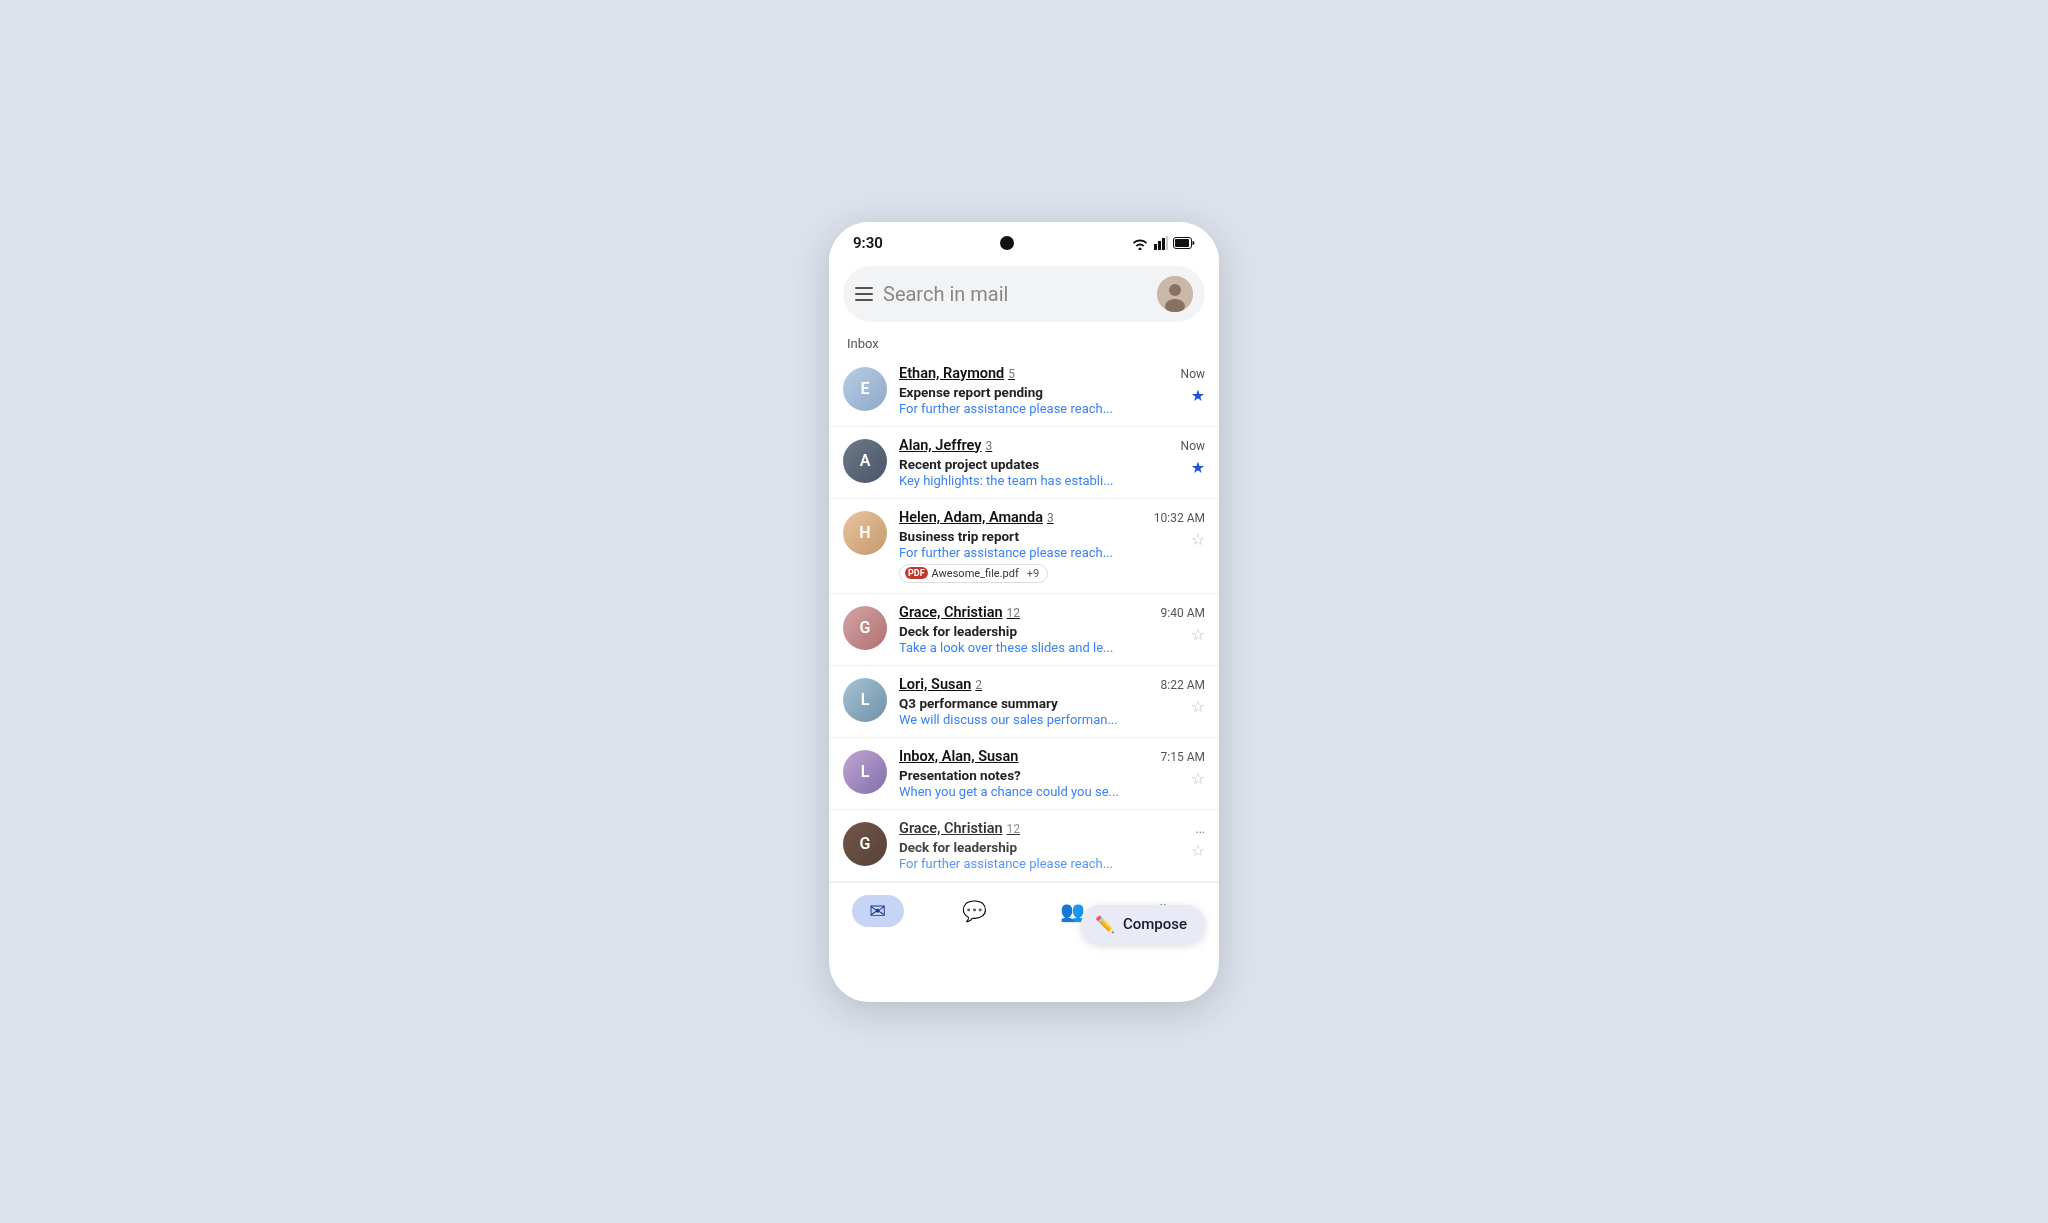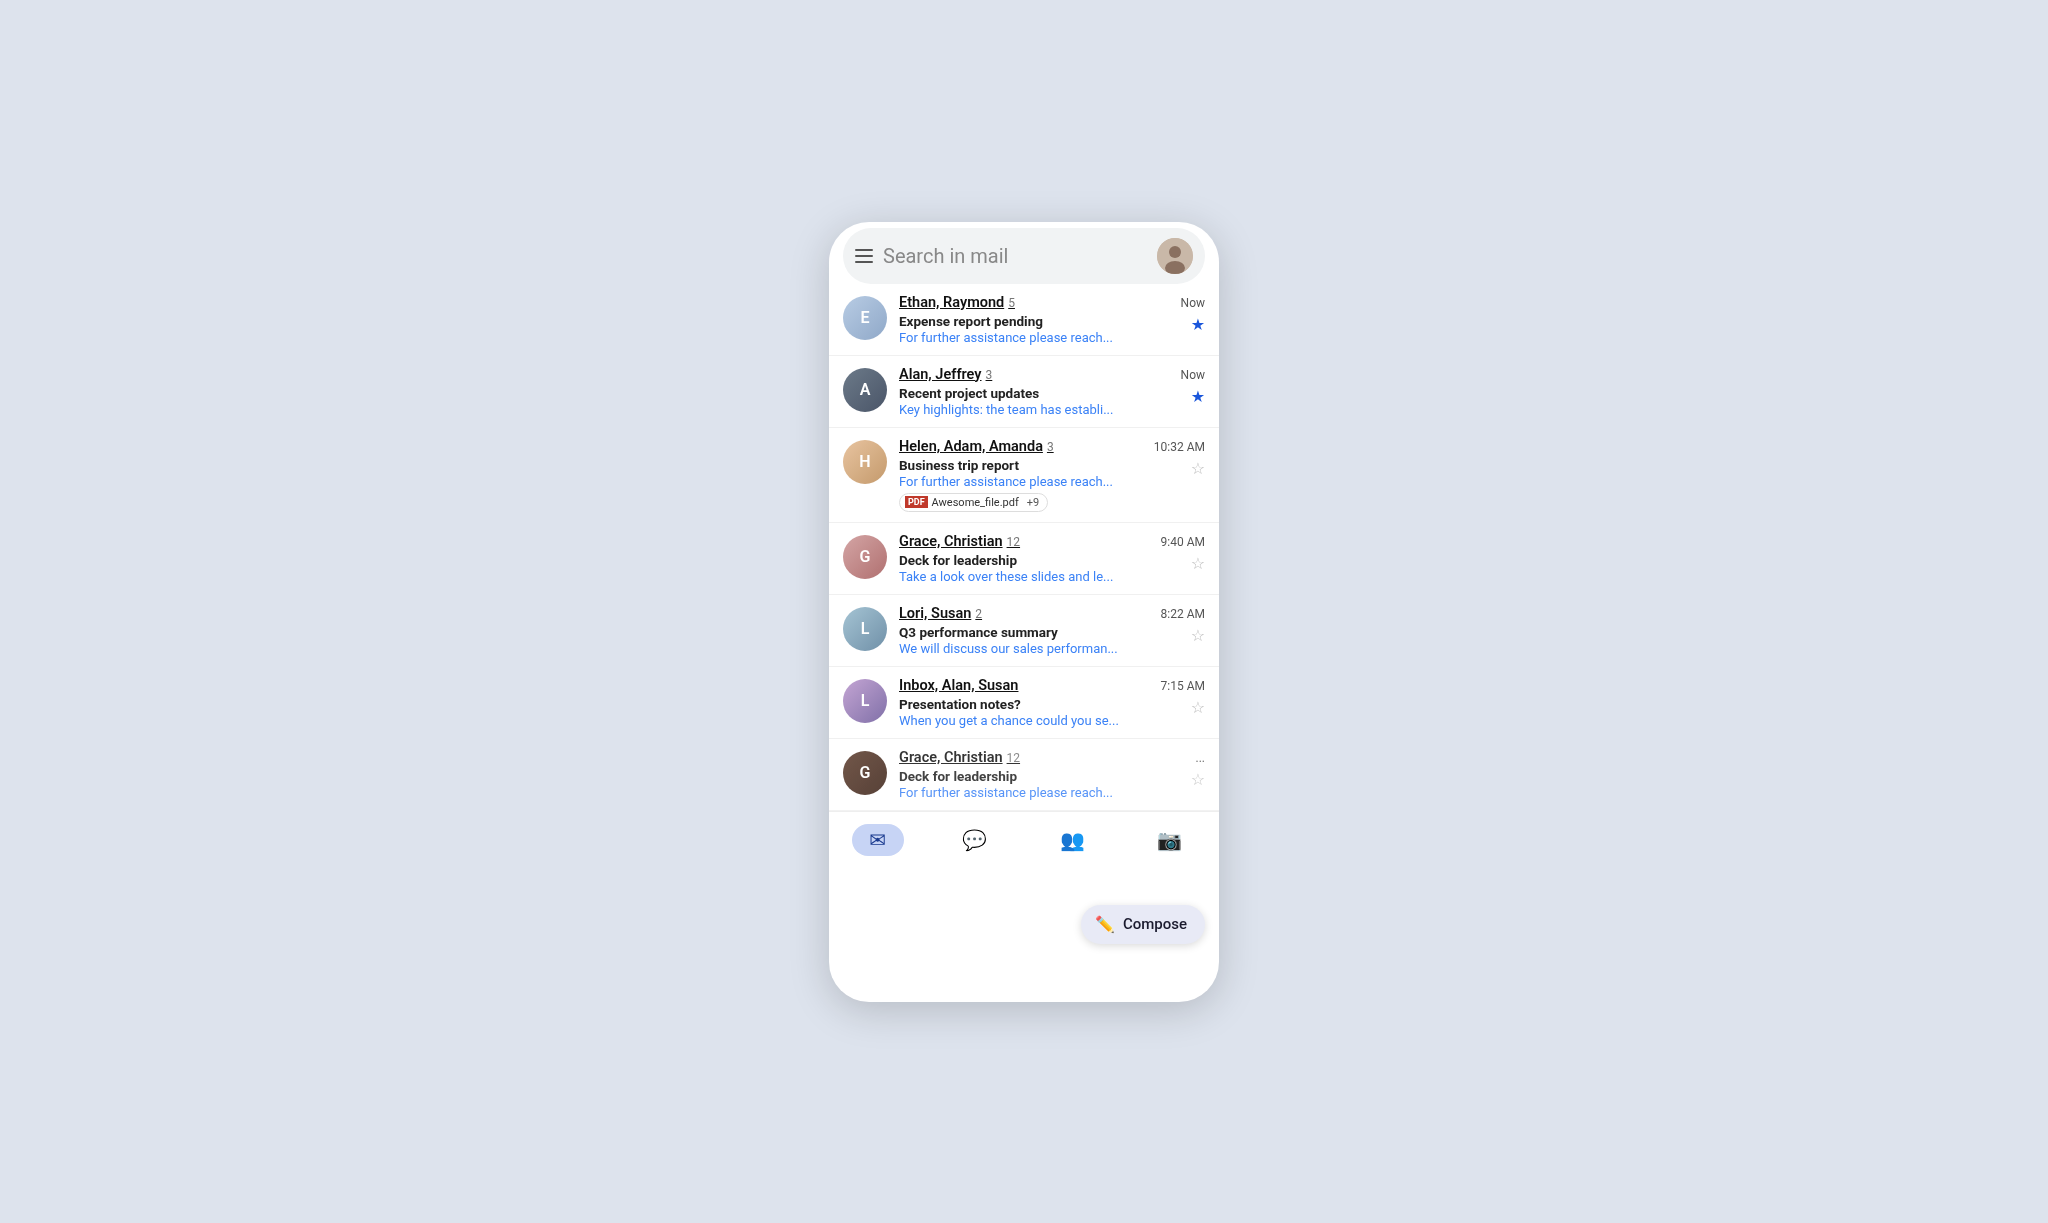--- a/index.html
+++ b/index.html
@@ -207,21 +207,21 @@
       font-size: 11px;
       color: #333;
       margin-top: 4px;
     }
     .pdf-badge {
       background: #c0392b;
       color: #fff;
       font-size: 9px;
       font-weight: 700;
       padding: 1px 3px;
-      border-radius: 0;
+      border-radius: 6px;
     }
     .more-count {
       font-size: 11px;
       color: #555;
       margin-left: 4px;
     }
 
     
     .compose-fab {
       position: absolute;
@@ -318,38 +318,62 @@
     
     .email-item.partial {
       opacity: 0.85;
     }
   </style>
 </head>
 <body>
 
 <div class="phone-frame">
 
+  <div class="status-bar">
+    <span class="status-time">9:30</span>
+    <div class="status-camera"></div>
+    <div class="status-icons">
+
+      <svg width="18" height="14" viewBox="0 0 18 14" fill="none">
+        <path d="M9 11.5a1.5 1.5 0 1 1 0 3 1.5 1.5 0 0 1 0-3zm0-4a5.5 5.5 0 0 1 4.243 2L12 10.7A3.5 3.5 0 0 0 9 9.5a3.5 3.5 0 0 0-3 1.2L4.757 9.5A5.5 5.5 0 0 1 9 7.5zm0-4a9.5 9.5 0 0 1 7.07 3.13L14.9 7.8A7.5 7.5 0 0 0 9 5.5a7.5 7.5 0 0 0-5.9 2.3L1.93 6.63A9.5 9.5 0 0 1 9 3.5z" fill="#111"></path>
+      </svg>
+
+      <svg width="14" height="14" viewBox="0 0 14 14" fill="none">
+        <rect x="0" y="8" width="3" height="6" fill="#111"></rect>
+        <rect x="4" y="5" width="3" height="9" fill="#111"></rect>
+        <rect x="8" y="2" width="3" height="12" fill="#111"></rect>
+        <rect x="12" y="0" width="2" height="14" fill="#ccc"></rect>
+      </svg>
+
+      <svg width="22" height="12" viewBox="0 0 22 12" fill="none">
+        <rect x="0.5" y="0.5" width="18" height="11" rx="2.5" stroke="#111" stroke-width="1"></rect>
+        <rect x="2" y="2" width="14" height="8" rx="1" fill="#111"></rect>
+        <path d="M19.5 4v4a2 2 0 0 0 0-4z" fill="#111"></path>
+      </svg>
+    </div>
+  </div>
 
   <div class="search-bar">
     <div class="menu-icon">
       <span></span>
       <span></span>
       <span></span>
     </div>
     <span class="search-text">Search in mail</span>
     <div class="avatar-btn">
 
       <svg viewBox="0 0 36 36" fill="none">
         <circle cx="18" cy="18" r="18" fill="#c9b8a8"></circle>
         <circle cx="18" cy="14" r="6" fill="#8a7060"></circle>
         <ellipse cx="18" cy="30" rx="10" ry="7" fill="#8a7060"></ellipse>
       </svg>
     </div>
   </div>
 
+  <div class="inbox-label">Inbox</div>
 
   <div class="email-list" id="email-list">
   <div class="email-item">
         <div class="email-avatar avatar-1">
           <span class="avatar-letter">E</span>
         </div>
         <div class="email-content">
           <div class="email-header">
             <span class="email-sender">Ethan, Raymond<span class="email-count">5</span></span>
             <span class="email-time">Now</span>

